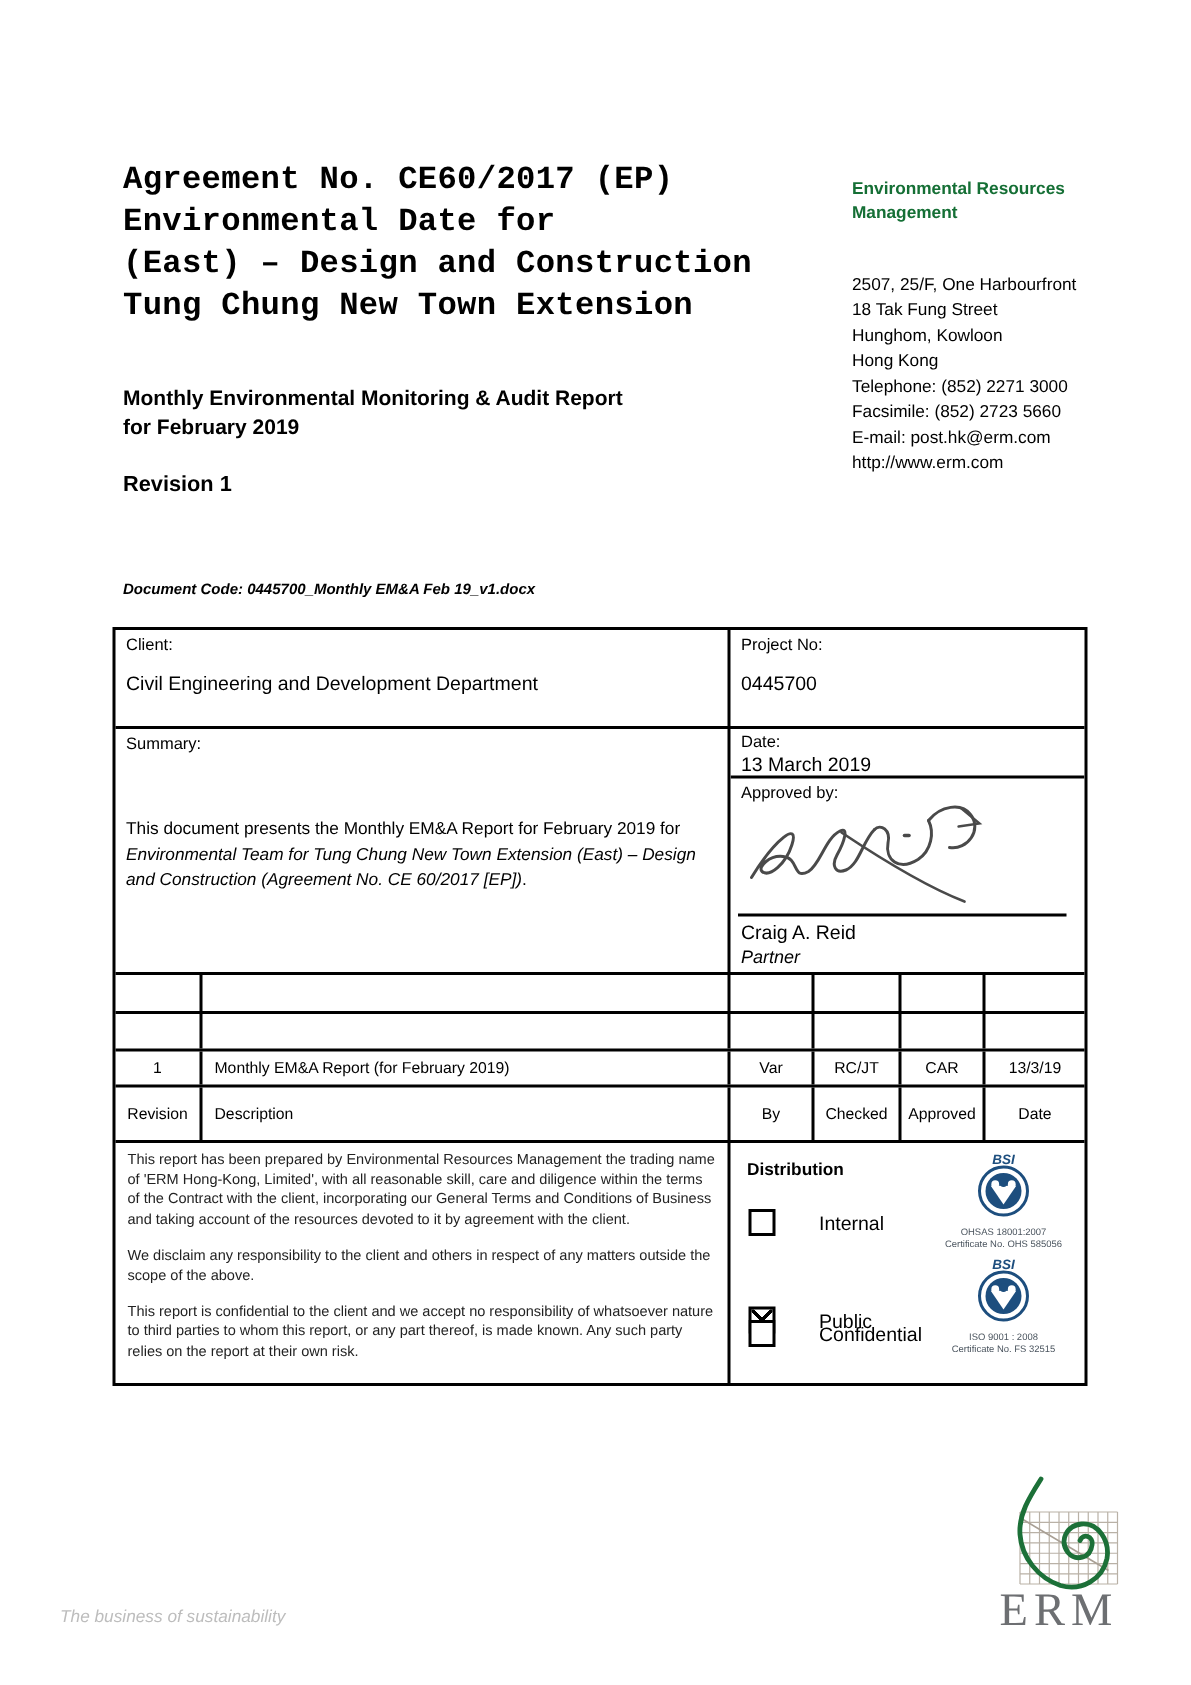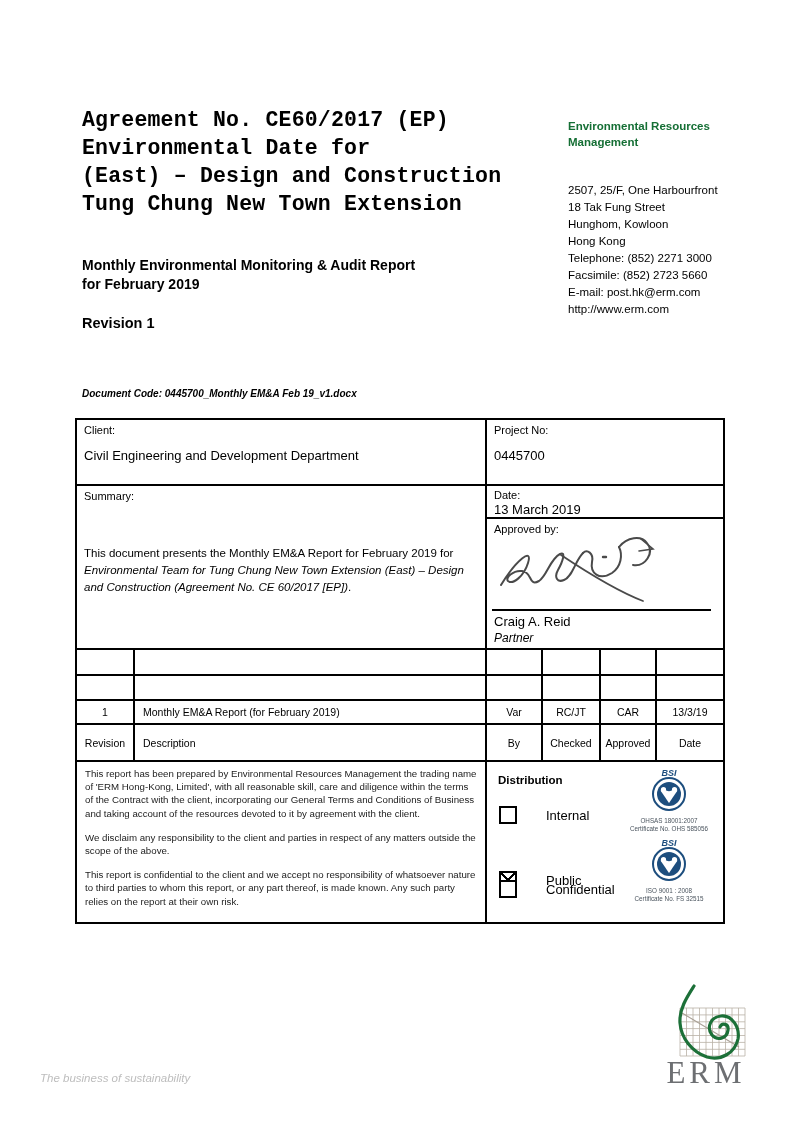--- a/index.html
+++ b/index.html
@@ -176,21 +176,21 @@
     <div class="c cl">Description</div>
     <div class="c cc">By</div>
     <div class="c cc">Checked</div>
     <div class="c cc">Approved</div>
     <div class="c cc">Date</div>
   </div>
 
   <div class="t-row rb">
     <div class="c span2 disclaimer-cell">
       <p>This report has been prepared by Environmental Resources Management the trading name of 'ERM Hong-Kong, Limited', with all reasonable skill, care and diligence within the terms of the Contract with the client, incorporating our General Terms and Conditions of Business and taking account of the resources devoted to it by agreement with the client.</p>
-      <p>We disclaim any responsibility to the client and parties in respect of any matters outside the scope of the above.</p>
+      <p>We disclaim any responsibility to the client and others in respect of any matters outside the scope of the above.</p>
       <p>This report is confidential to the client and we accept no responsibility of whatsoever nature to third parties to whom this report, or any part thereof, is made known. Any such party relies on the report at their own risk.</p>
     </div>
     <div class="c span4 dist-cell">
       <div class="dist-title">Distribution</div>
 
       <div class="opt-row opt-0">
         <div class="cb"></div>
         <div class="opt-label">Internal</div>
       </div>
       <div class="opt-row opt-1">

